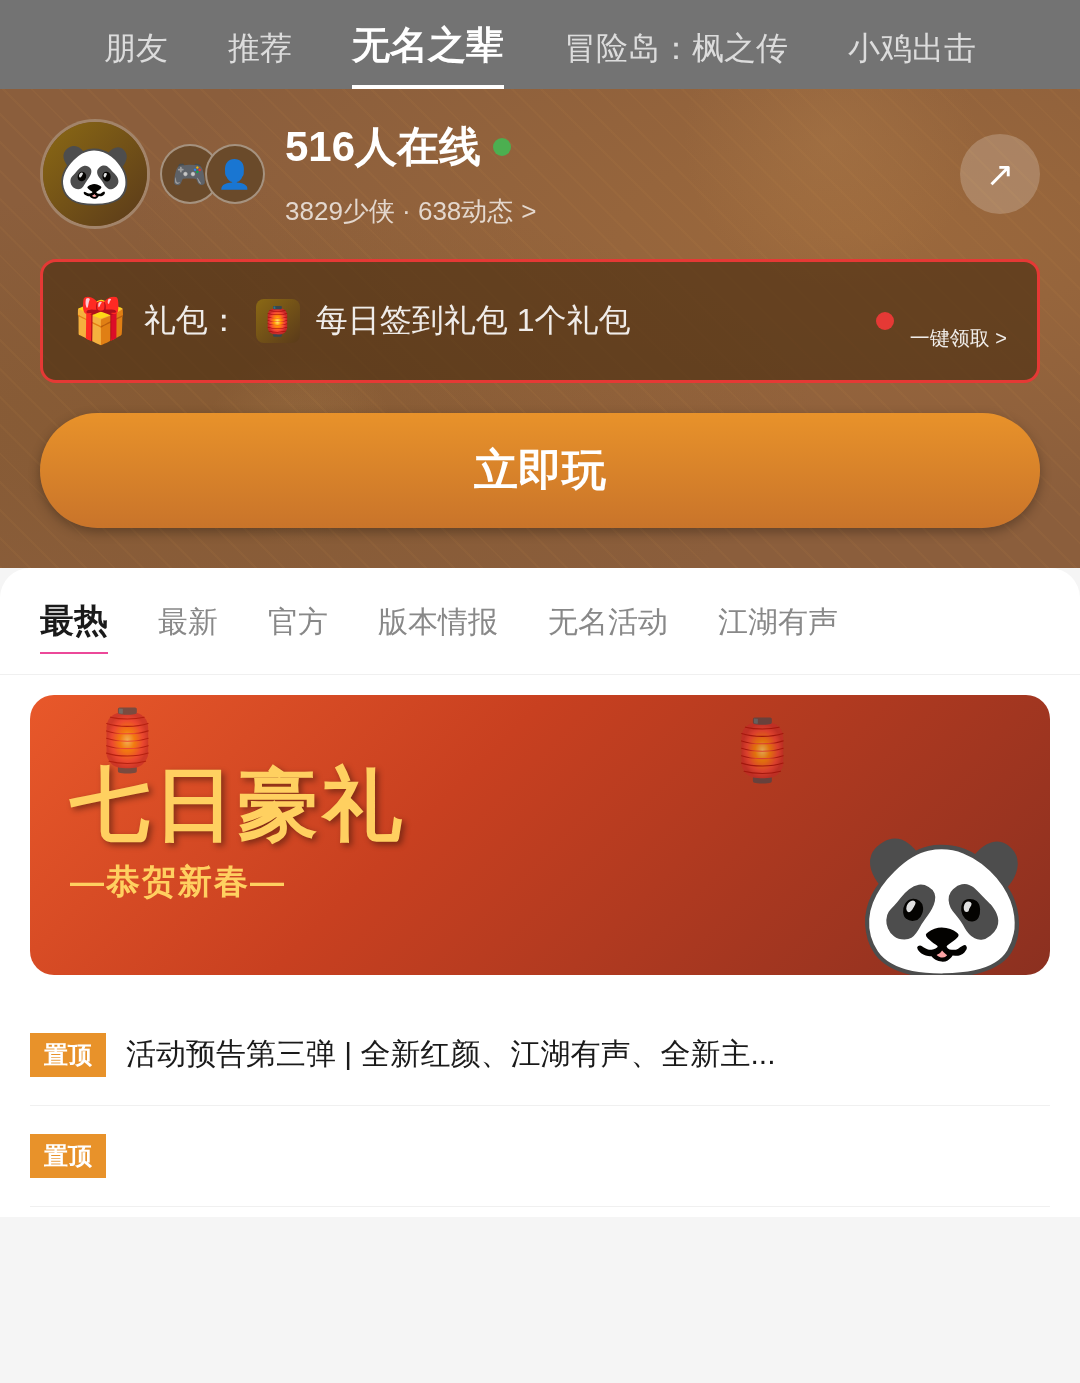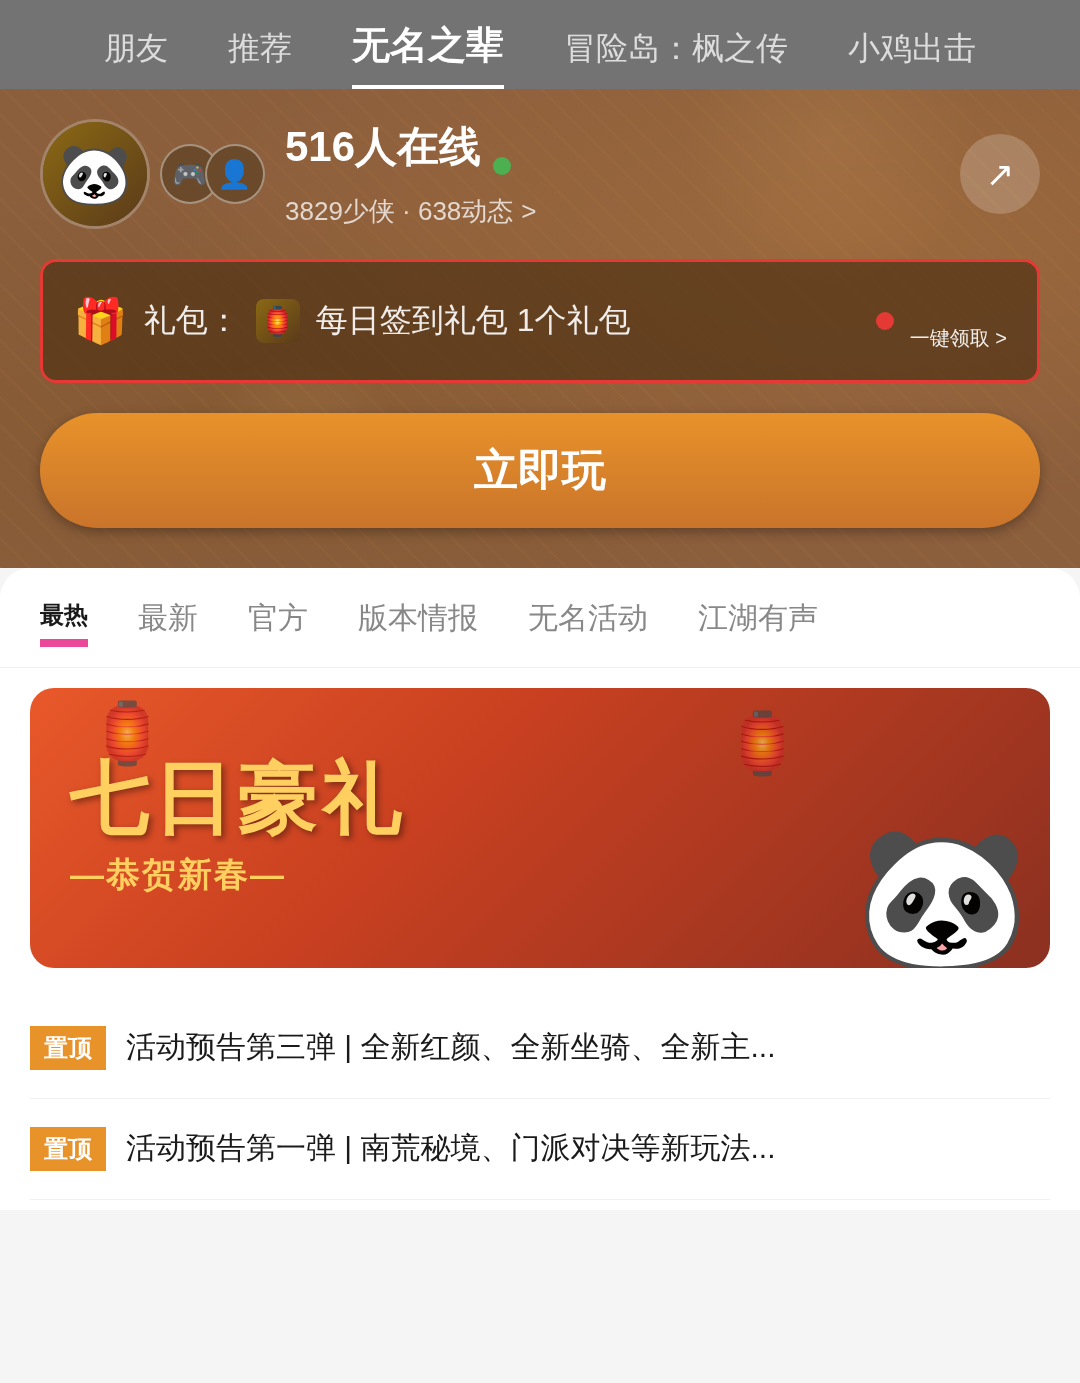--- a/index.html
+++ b/index.html
@@ -135,21 +135,21 @@
     }
 
     .mini-avatar:first-child { margin-left: 0; }
 
     .profile-info {
       flex: 1;
     }
 
     .online-row {
       display: flex;
-      align-items: flex-end;
+      align-items: center;
       gap: 12px;
       margin-bottom: 19px;
     }
 
     .online-count {
       font-size: 42px;
       font-weight: bold;
       color: #ffffff;
     }
 
@@ -283,24 +283,24 @@
 
     .content-tab {
       font-size: 30px;
       color: #888888;
       cursor: pointer;
       white-space: nowrap;
       padding-bottom: 8px;
     }
 
     .content-tab.active {
-      font-size: 24px;
+      font-size: 34px;
       font-weight: bold;
       color: #1a1a1a;
-      border-bottom: 8px solid #ec4899;
+      border-bottom: 2px solid #ec4899;
     }
 
     
     .banner-section {
       padding: 20px 30px;
     }
 
     .banner-card {
       border-radius: 24px;
       overflow: hidden;
@@ -465,22 +465,21 @@
       </div>
 
       <div class="banner-panda">🐼</div>
     </div>
   </div>
 
   <div class="post-list">
 
     <div class="post-item">
       <span class="post-tag">置顶</span>
-      <span class="post-text">活动预告第三弹 | 全新红颜、全新坐骑、全新主...</span>
+      <span class="post-text">活动预告第三弹 | 全新红颜、江湖有声、全新主...</span>
     </div>
 
     <div class="post-item">
       <span class="post-tag">置顶</span>
-      <span class="post-text">活动预告第一弹 | 南荒秘境、门派对决等新玩法...</span>
     </div>
 
   </div>
 </div>
 
 </body></html>

